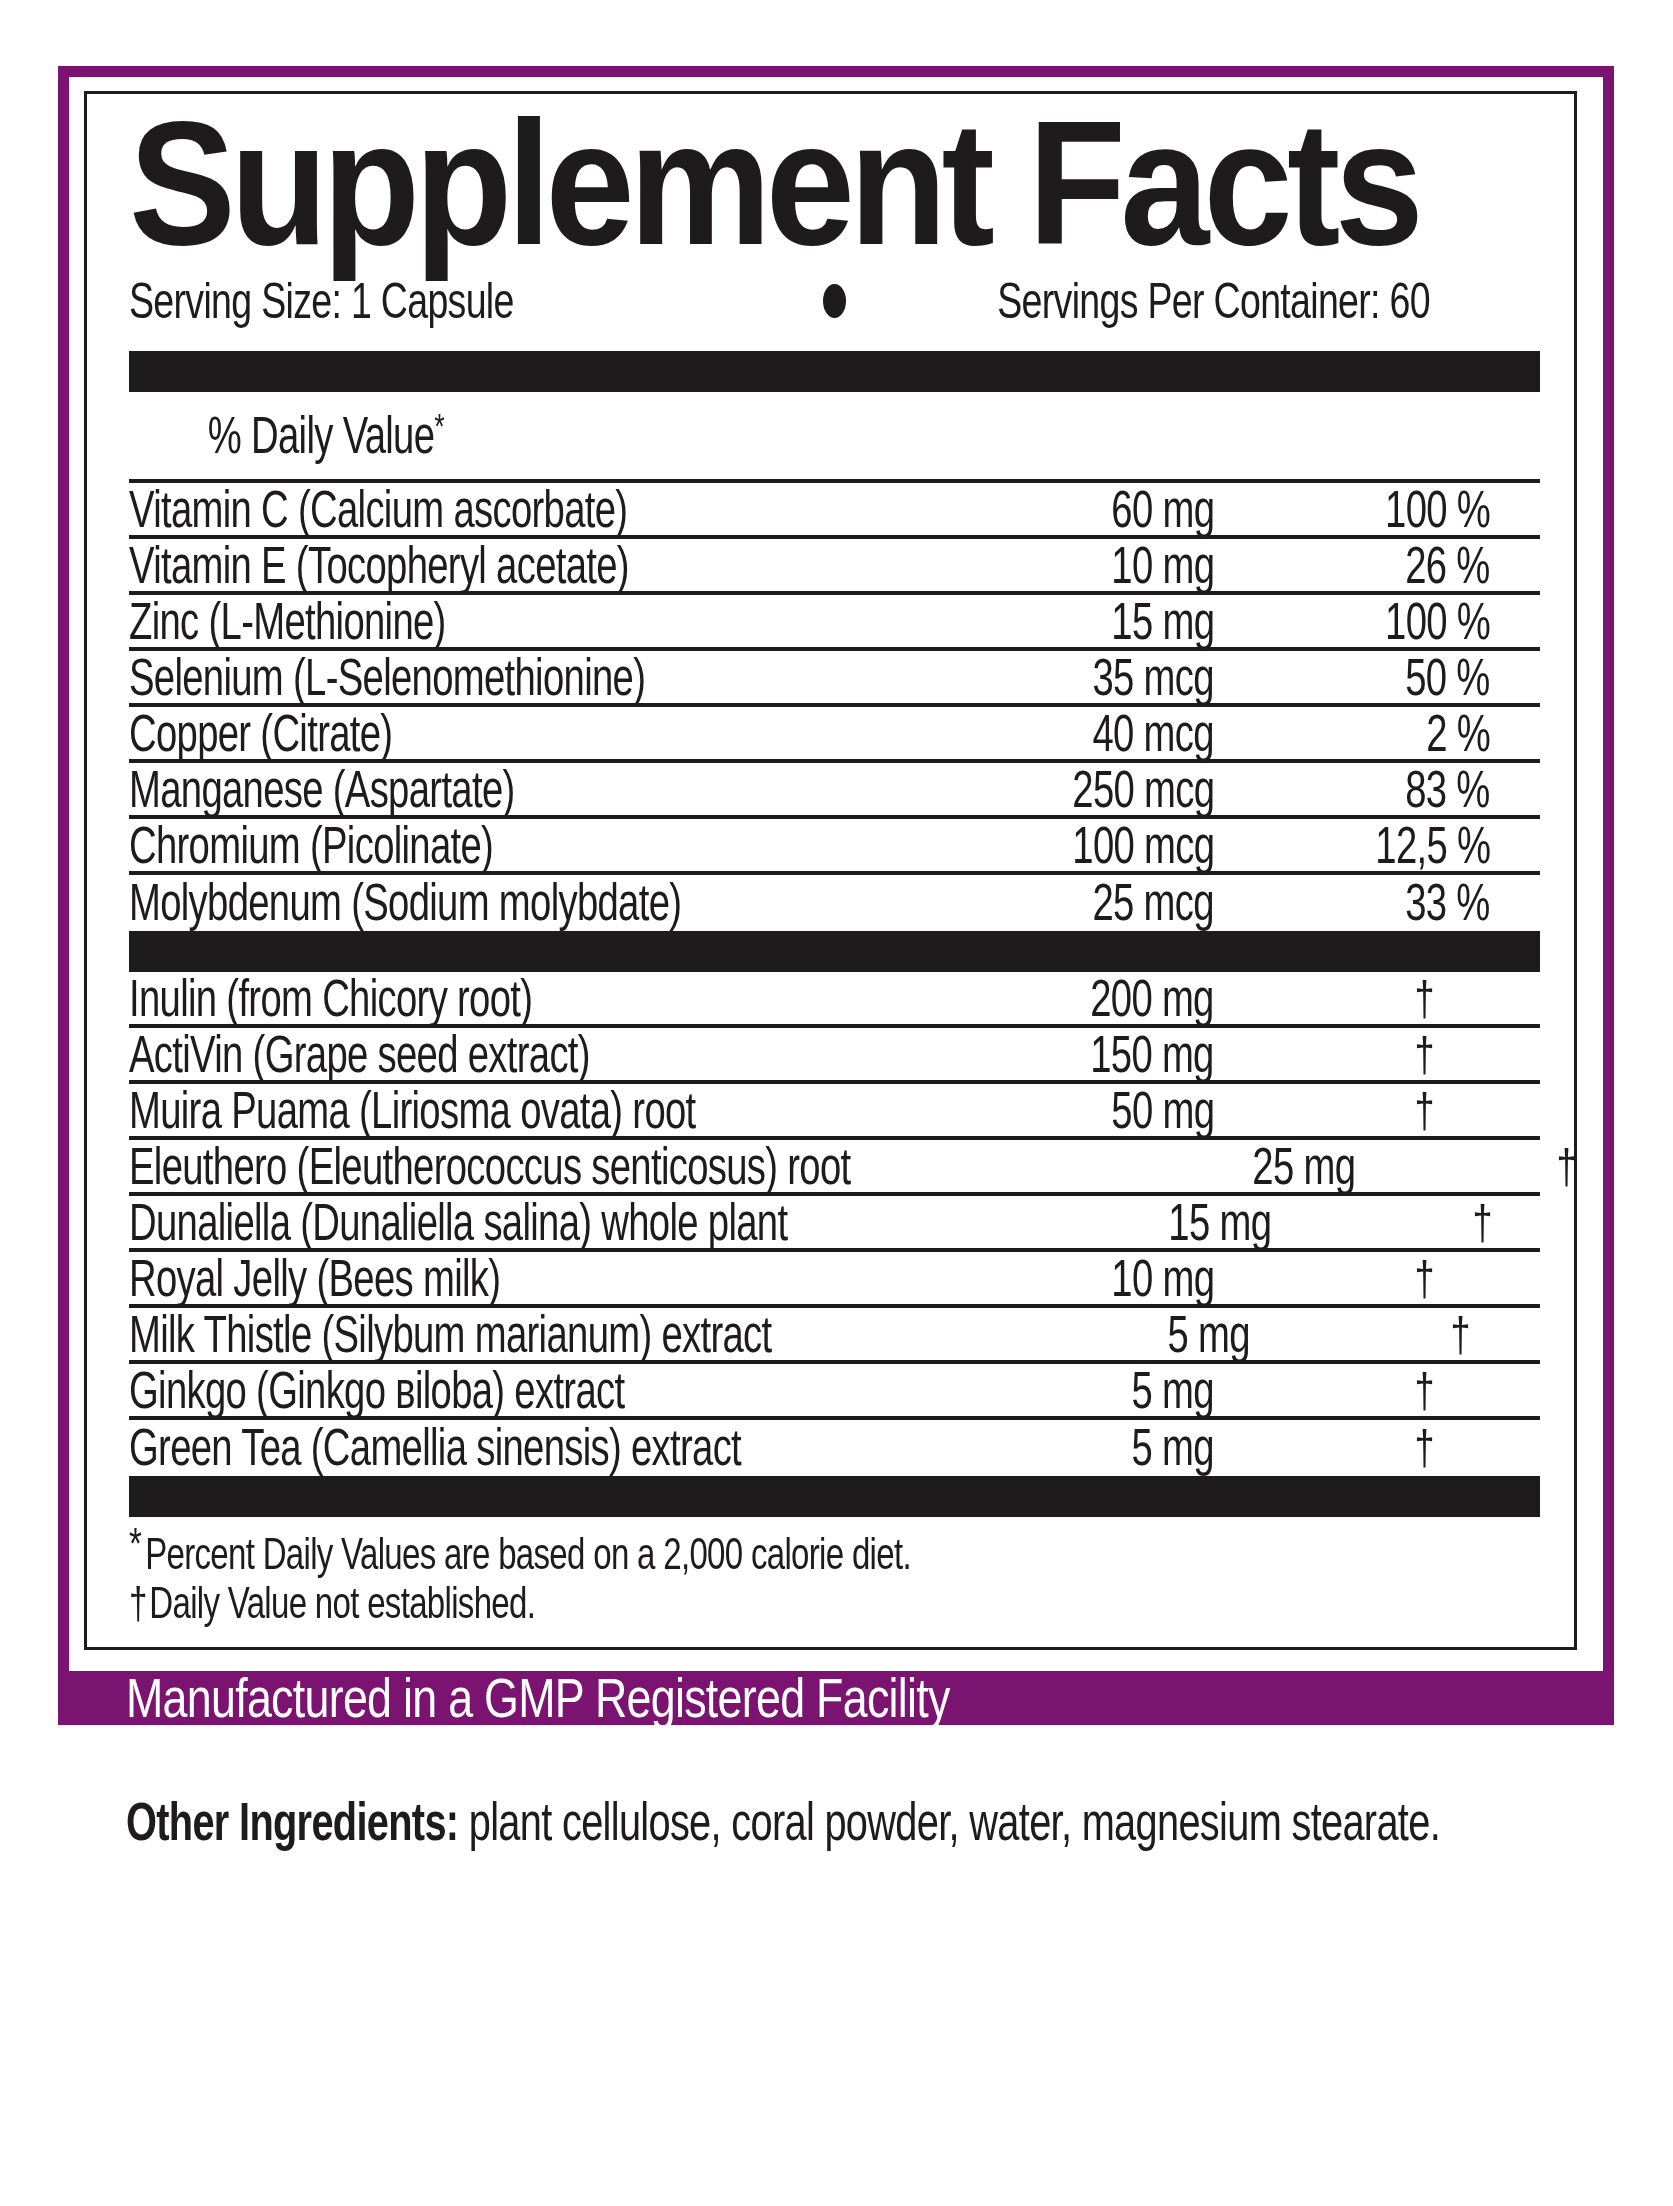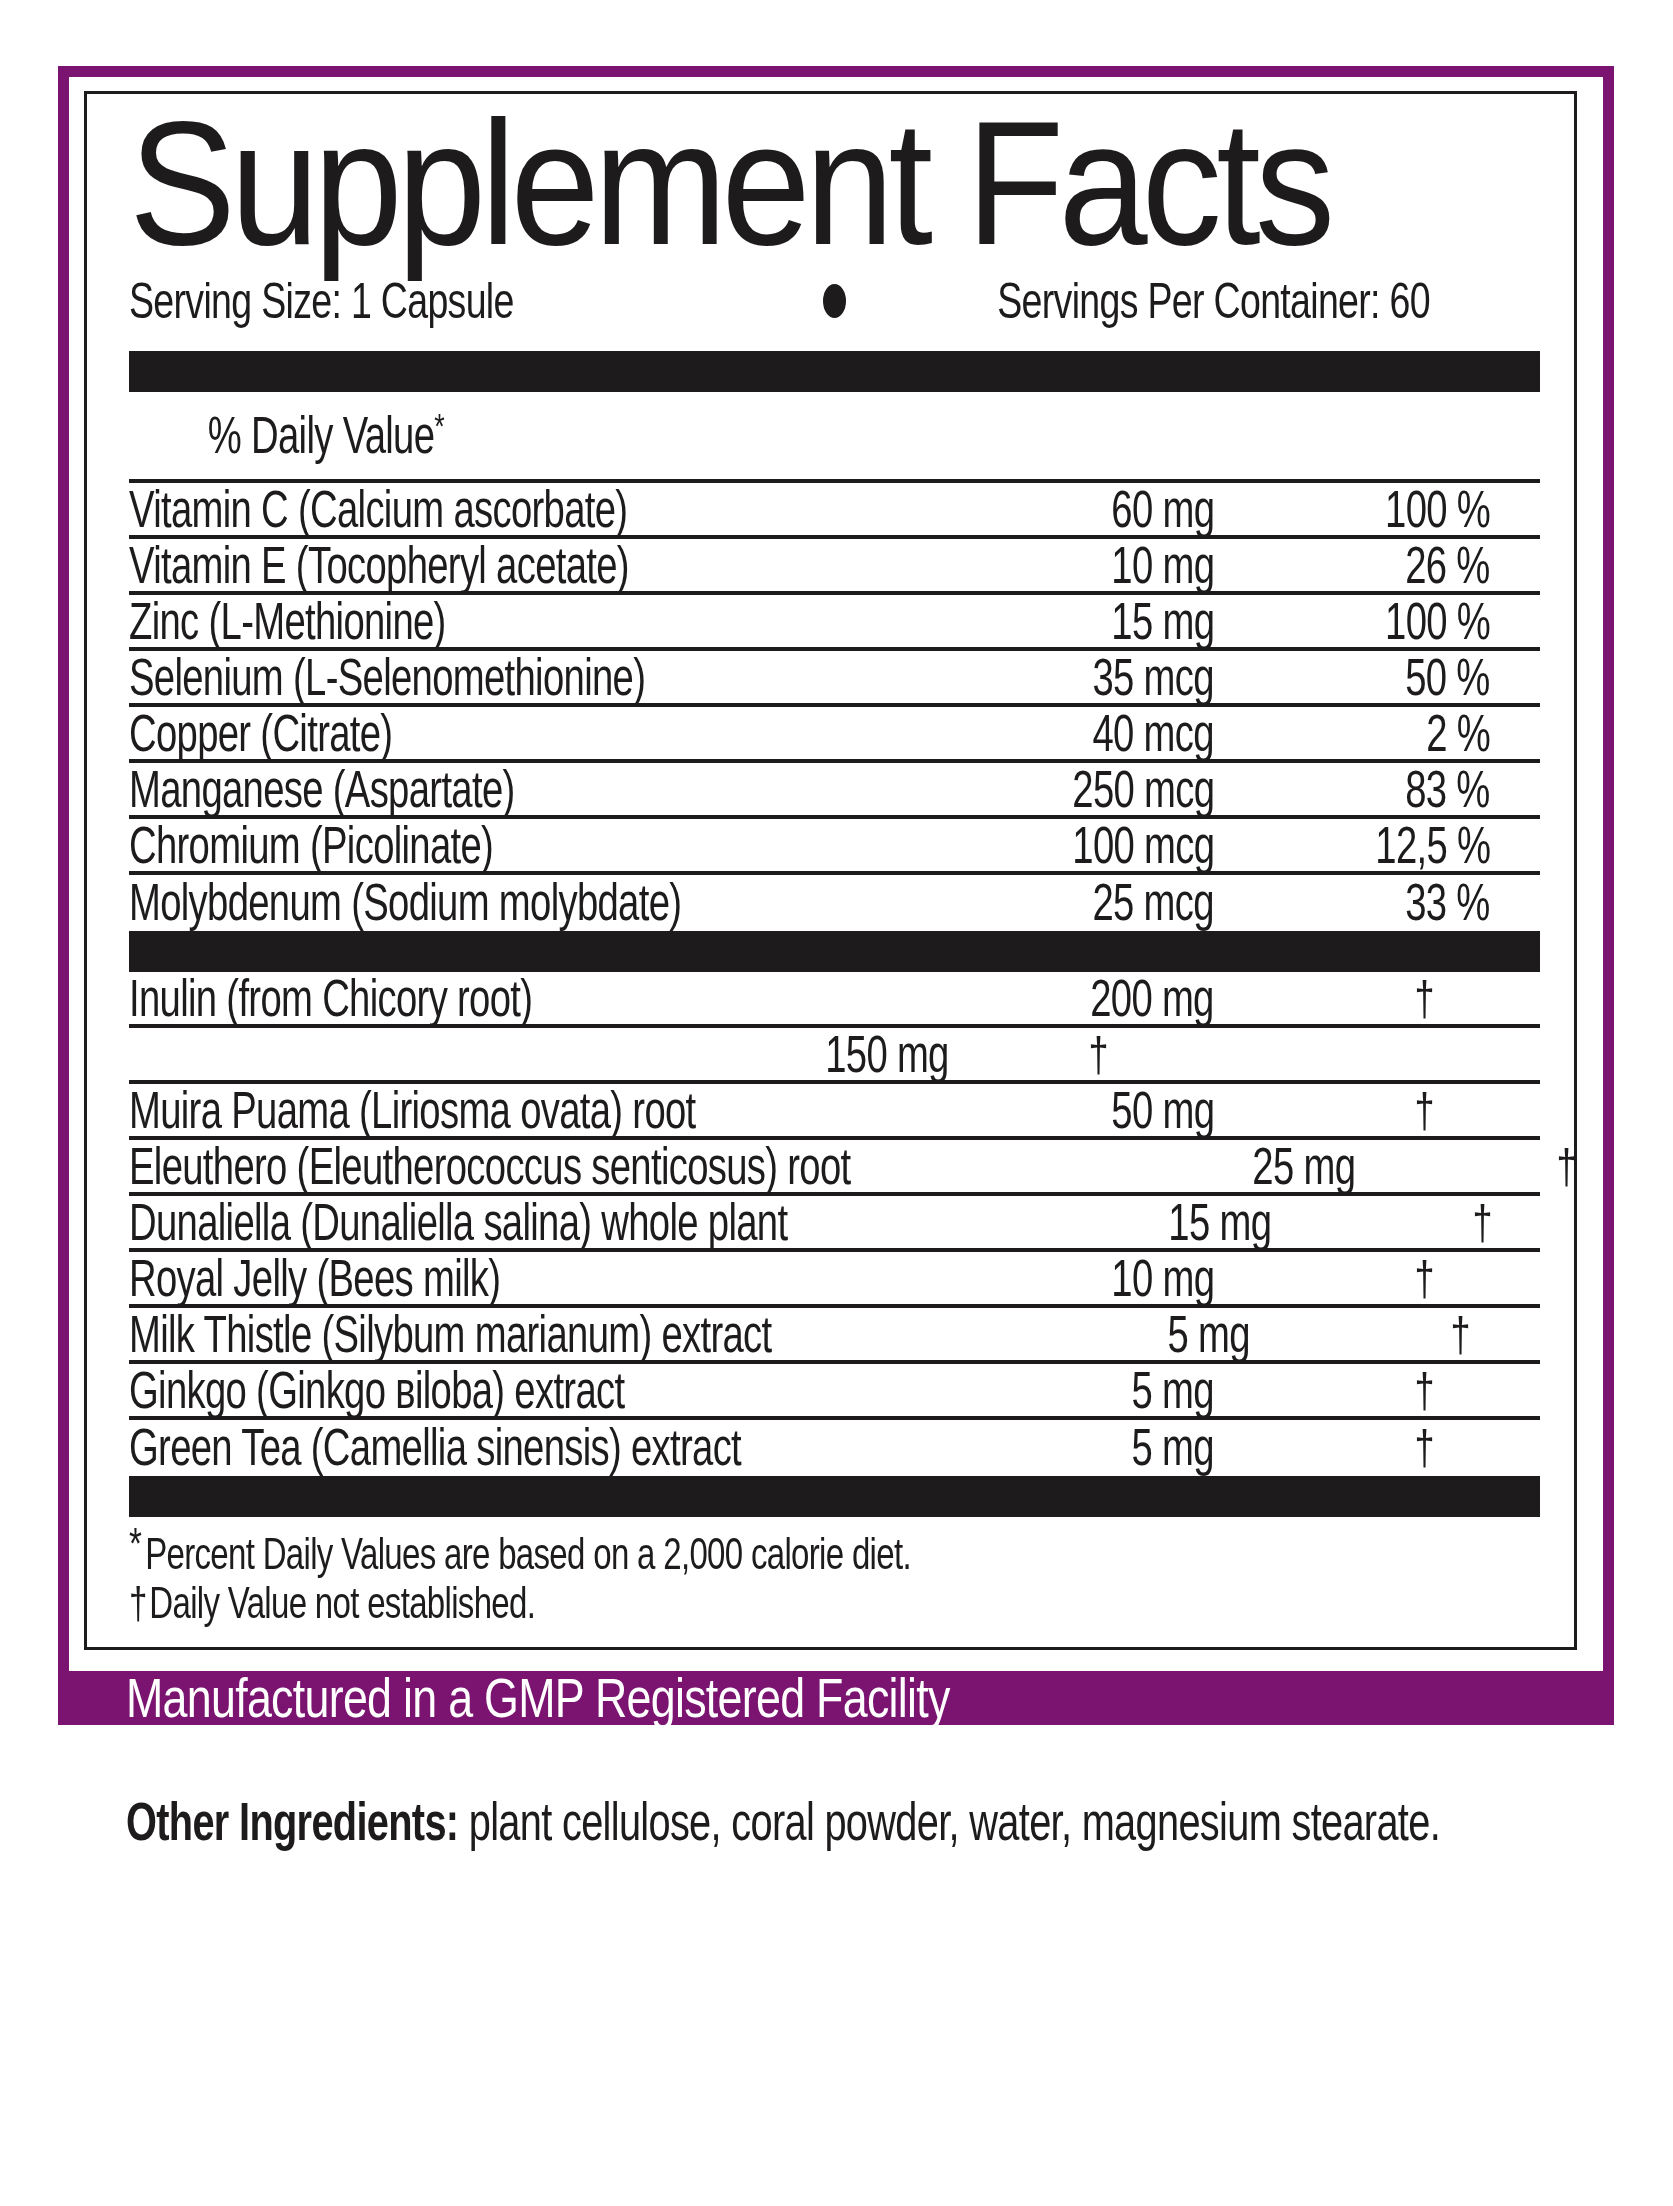--- a/index.html
+++ b/index.html
@@ -25,21 +25,21 @@
     padding:14px 26.5px 21px 15px;
   }
   .black-box{
     border:3.5px solid var(--ink);
     padding:10.6px 34px 10.6px 42px;
     background:#ffffff;
   }
 
   .label-title{
     font-size:176px;
-    font-weight:normal;
+    font-weight:bold;
     line-height:141px;
     margin-top:8.8px;
     white-space:nowrap;
   }
   .label-title .title-text{
     display:inline-block;
     transform:scaleX(0.91);
     transform-origin:0 50%;
     letter-spacing:-6.2px;
   }
@@ -207,20 +207,21 @@
 
       <div>
 
           <div class="row">
             <span class="cell-name"><span class="cx">Inulin (from Chicory root)</span></span>
             <span class="cell-amt"><span class="cxr">200 mg</span></span>
             <span class="cell-dv dagger"><span class="cxr">†</span></span>
           </div>
 
           <div class="row">
+            <span class="cell-name"><span class="cx">ActiVin (Grape seed extract)</span></span>
             <span class="cell-amt"><span class="cxr">150 mg</span></span>
             <span class="cell-dv dagger"><span class="cxr">†</span></span>
           </div>
 
           <div class="row">
             <span class="cell-name"><span class="cx">Muira Puama (Liriosma ovata) root</span></span>
             <span class="cell-amt"><span class="cxr">50 mg</span></span>
             <span class="cell-dv dagger"><span class="cxr">†</span></span>
           </div>
 

